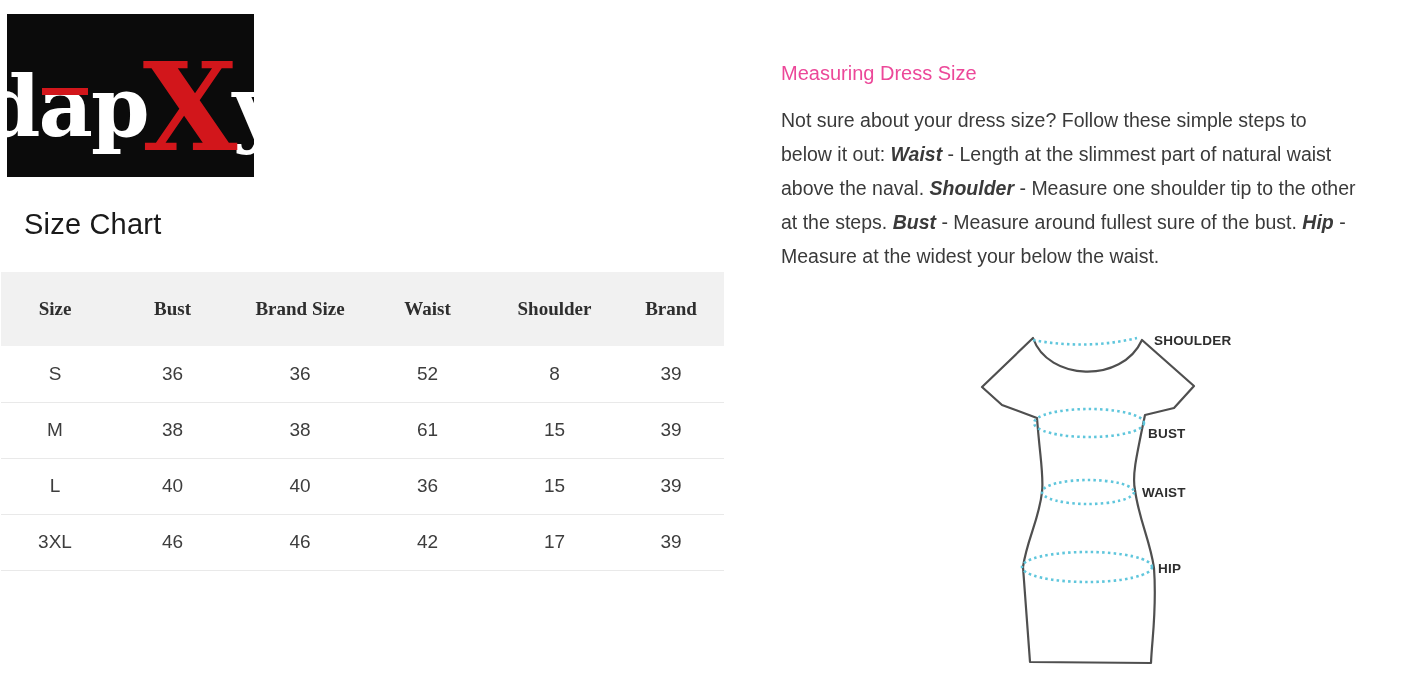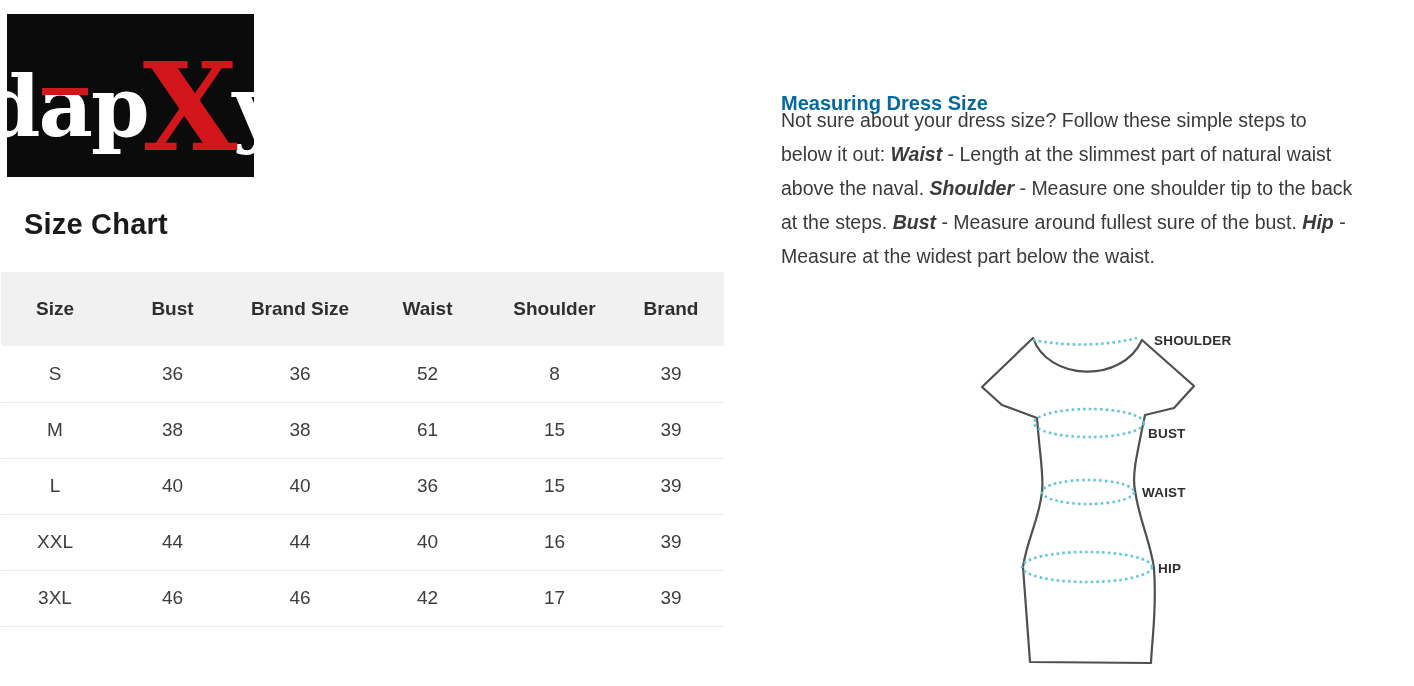--- a/index.html
+++ b/index.html
@@ -34,40 +34,40 @@
   }
   .logo .tm {
     font-family:"Liberation Sans", sans-serif;
     font-size:12px; font-weight:bold; color:#ffffff;
     position:absolute; right:-16px; top:8px; letter-spacing:0;
   }
 
   
   .page-title {
     position:absolute; left:24px; top:208px;
-    font-size:29px; font-weight:bold; color:#1a1a1a;
+    font-size:29px; font-weight:normal; color:#1a1a1a;
     letter-spacing:0.2px;
   }
   .size-table-wrap { position:absolute; left:1px; top:272px; width:723px; }
   table.size-table { width:100%; border-collapse:collapse; table-layout:fixed; }
   table.size-table thead th {
     background:#f1f1f1; height:74px;
     font-size:19px; font-weight:bold; color:#2e2e2e;
-    text-align:center; vertical-align:middle;
+    text-align:center; vertical-align:middle;font-family:Liberation Serif, serif;
   }
   table.size-table tbody td {
     height:56px; font-size:19px; font-weight:normal; color:#3d3d3d;
     text-align:center; vertical-align:middle;
     border-bottom:1px solid #e9e9e9;
   }
 
   
   .measuring-heading {
     position:absolute; left:781px; top:62px;
-    font-size:20px; font-weight:bold; color:#0369a1;margin-top:30px;
+    font-size:20px; font-weight:normal; color:#ec4899;
   }
   .measuring-paragraph {
     position:absolute; left:781px; top:103px; width:640px;
     font-size:19.5px; color:#3a3a3a;
   }
   .para-line { height:34px; line-height:34px; white-space:nowrap; }
   .para-line .term { font-style:italic; font-weight:bold; }
 
   
   .diagram { position:absolute; left:950px; top:318px; width:330px; height:368px; }
@@ -133,46 +133,38 @@
           </tr>
           <tr>
             <td>L</td>
             <td>40</td>
             <td>40</td>
             <td>36</td>
             <td>15</td>
             <td>39</td>
           </tr>
           <tr>
-            <td>XXL</td>
-            <td>44</td>
-            <td>44</td>
-            <td>40</td>
-            <td>16</td>
-            <td>39</td>
-          </tr>
-          <tr>
             <td>3XL</td>
             <td>46</td>
             <td>46</td>
             <td>42</td>
             <td>17</td>
             <td>39</td>
           </tr>
         </tbody>
     </table>
   </div>
 
   <h2 class="measuring-heading">Measuring Dress Size</h2>
   <div class="measuring-paragraph">
       <div class="para-line"><span>Not sure about your dress size? Follow these simple steps to</span></div>
       <div class="para-line"><span>below it out: </span><span class="term">Waist</span><span> - Length at the slimmest part of natural waist</span></div>
-      <div class="para-line"><span>above the naval. </span><span class="term">Shoulder</span><span> - Measure one shoulder tip to the back</span></div>
+      <div class="para-line"><span>above the naval. </span><span class="term">Shoulder</span><span> - Measure one shoulder tip to the other</span></div>
       <div class="para-line"><span>at the steps. </span><span class="term">Bust</span><span> - Measure around fullest sure of the bust. </span><span class="term">Hip</span><span> -</span></div>
-      <div class="para-line"><span>Measure at the widest part below the waist.</span></div>
+      <div class="para-line"><span>Measure at the widest your below the waist.</span></div>
     </div>
 
   <svg class="diagram" viewBox="0 0 330 368">
 
     <path d="M 83,20
          C 98,63 172,66 192,22
          L 244,68
          L 224,90
          L 195,97
          C 186,140 182,158 185,172

